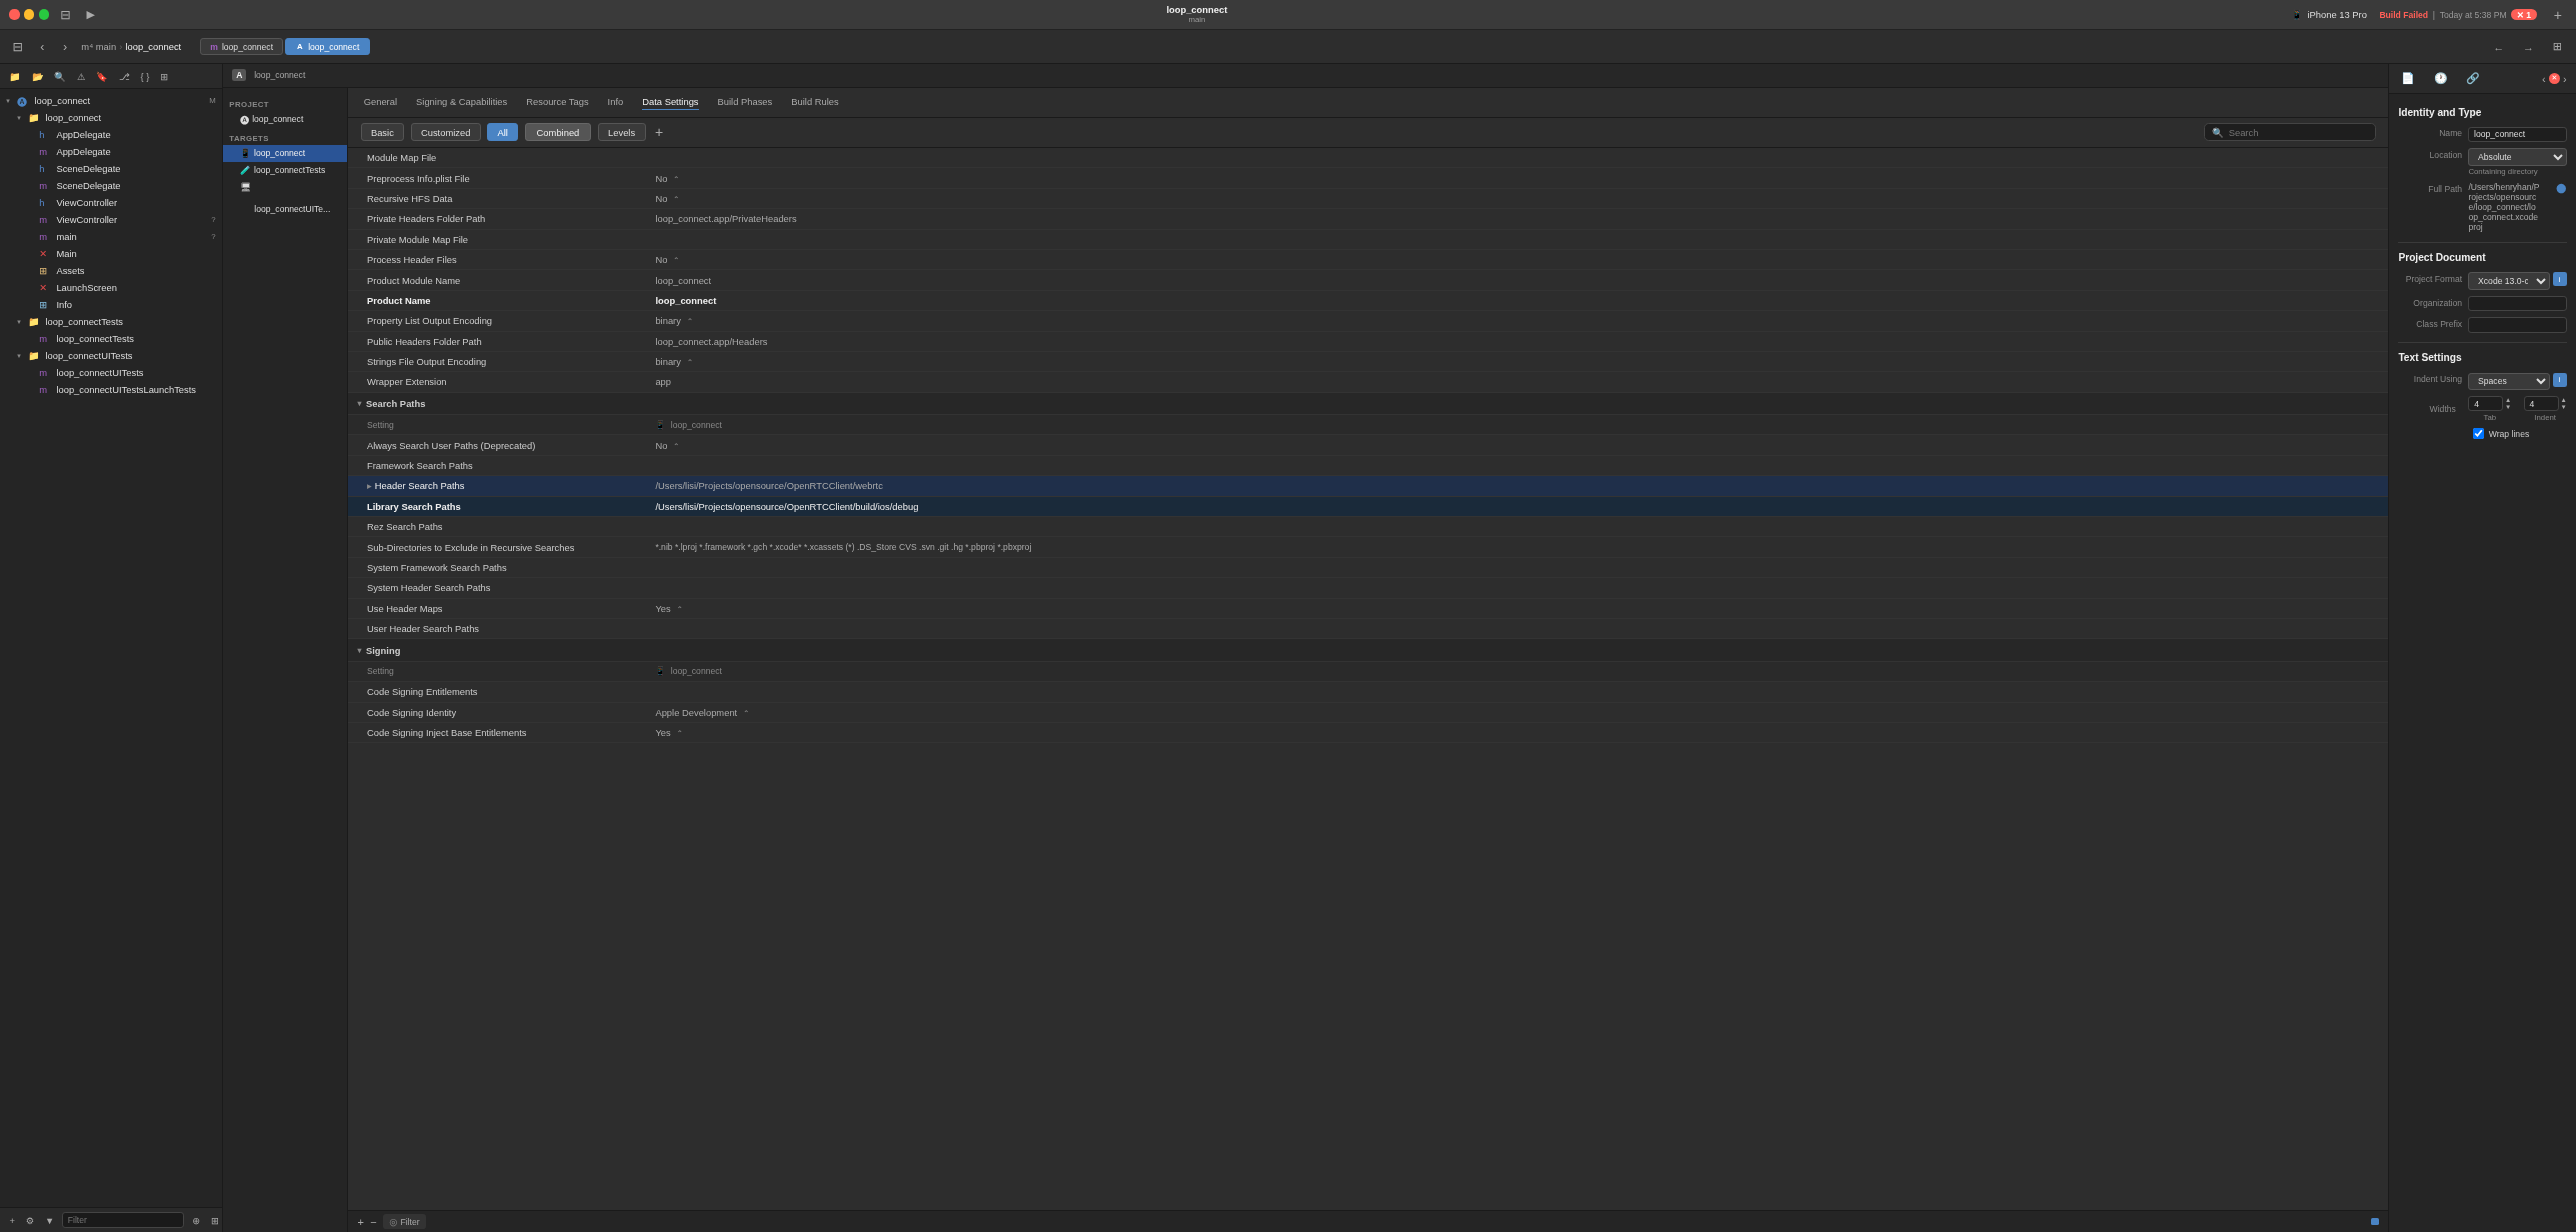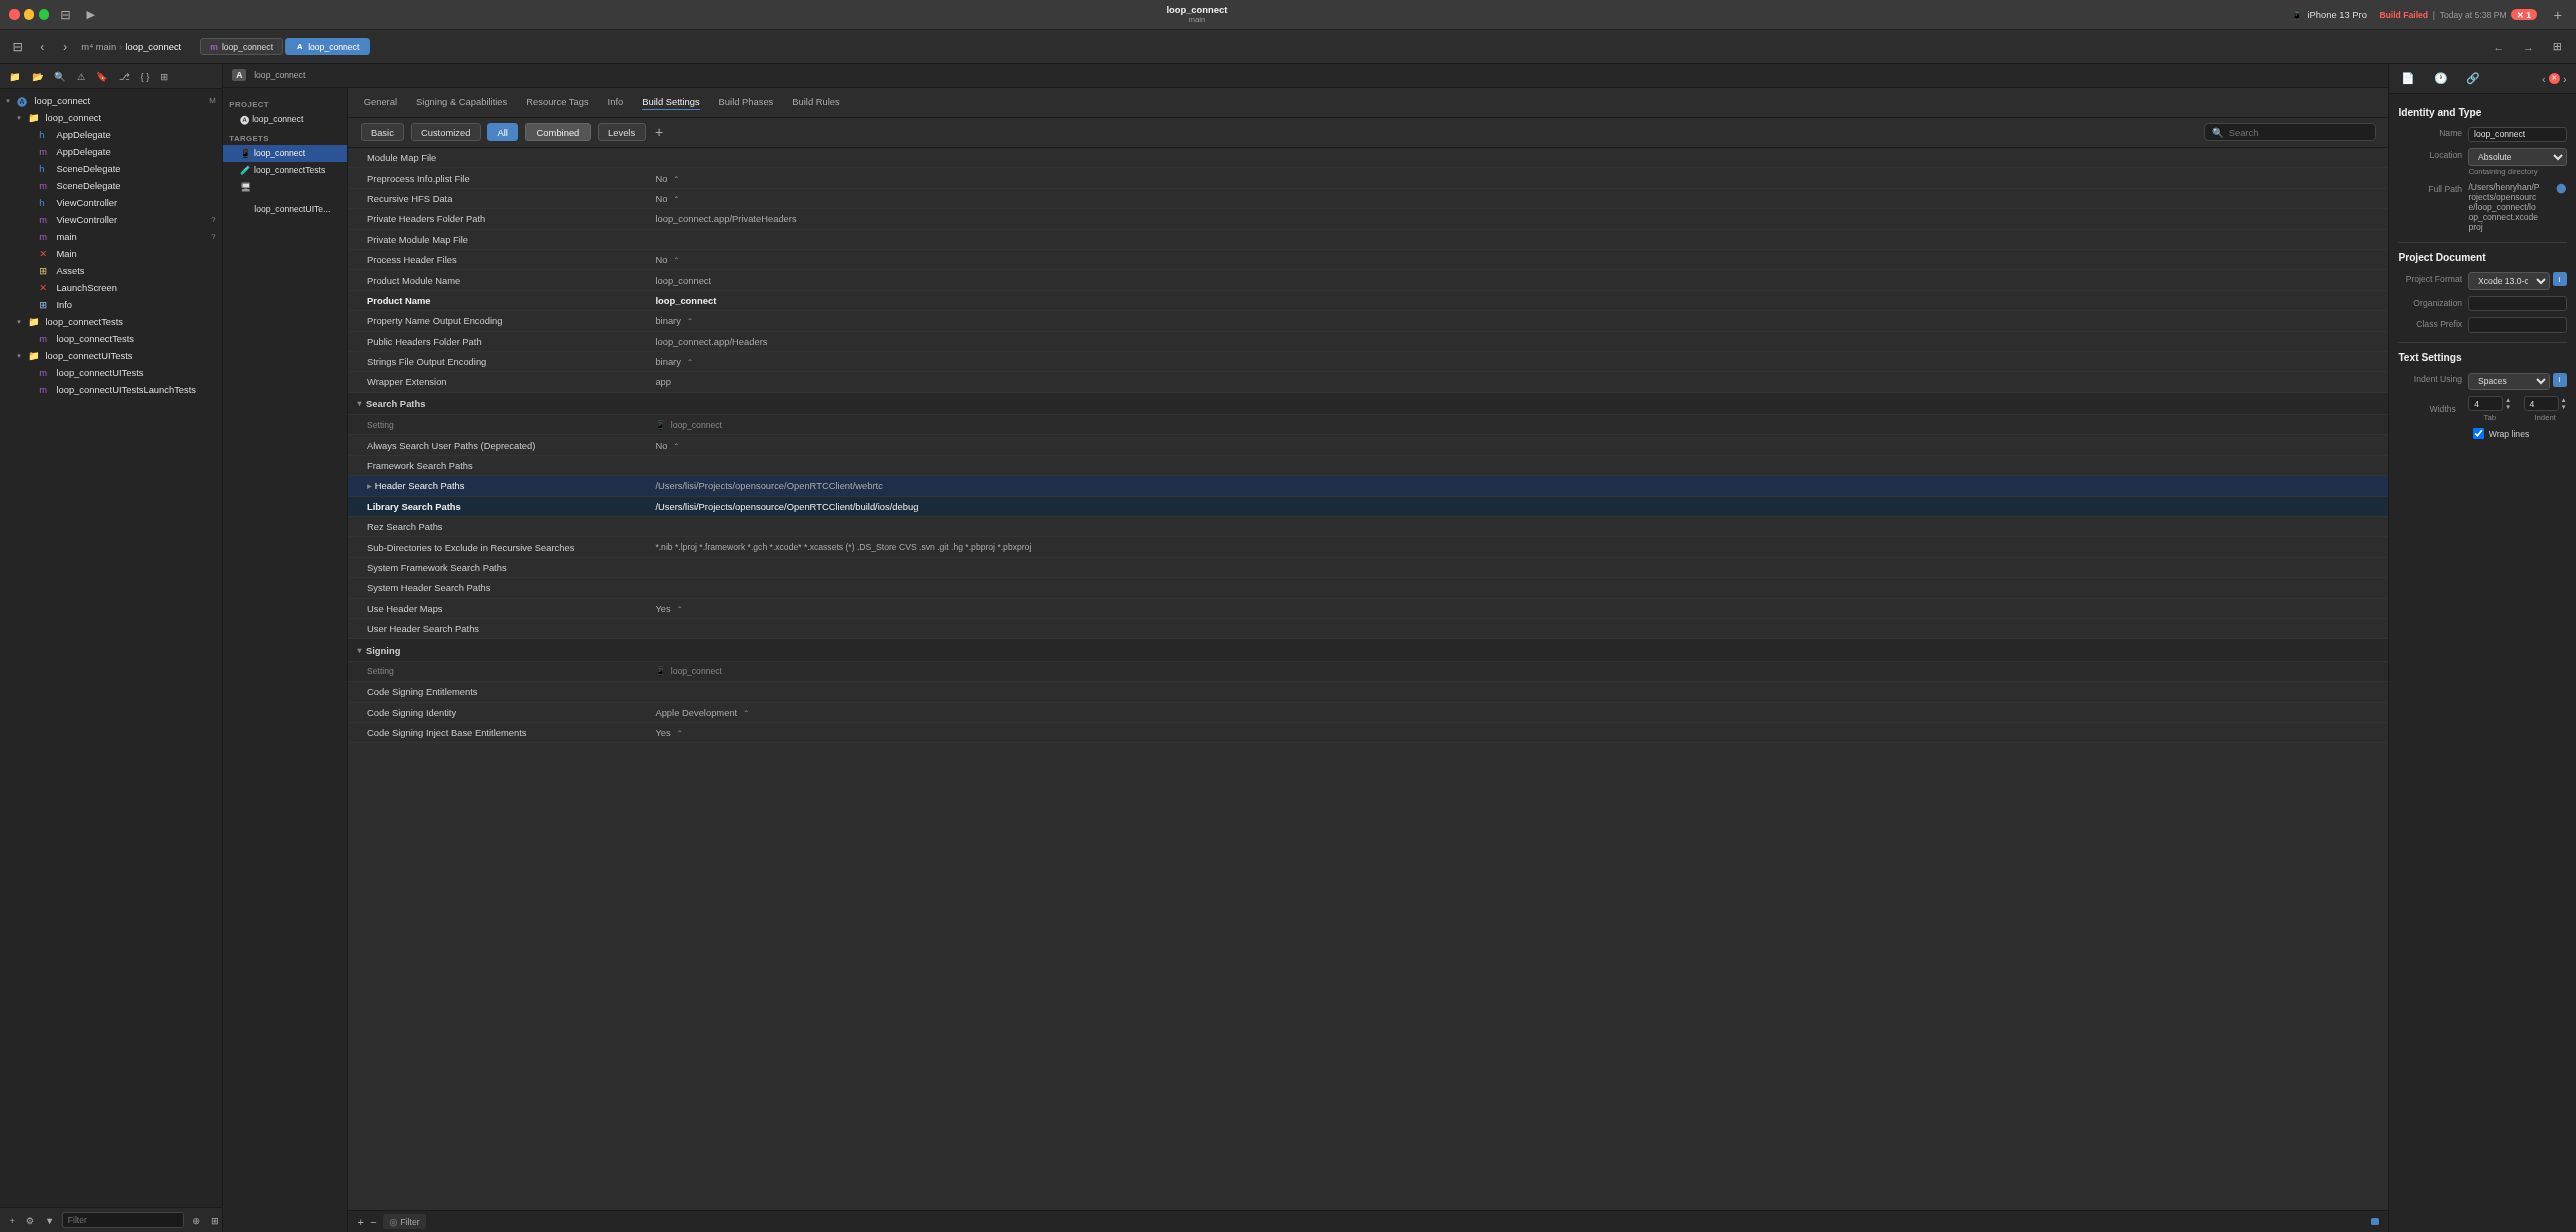--- a/index.html
+++ b/index.html
@@ -784,21 +784,21 @@
         </div>
       </div>
 
       <div style="flex:1; display:flex; flex-direction:column; overflow:hidden;">
 
         <div id="segment-tabs">
           <span class="seg-tab">General</span>
           <span class="seg-tab">Signing &amp; Capabilities</span>
           <span class="seg-tab">Resource Tags</span>
           <span class="seg-tab">Info</span>
-          <span class="seg-tab active">Build Settings</span>
+          <span class="seg-tab active">Data Settings</span>
           <span class="seg-tab">Build Phases</span>
           <span class="seg-tab">Build Rules</span>
         </div>
 
         <div id="filter-bar">
           <button class="filter-btn">Basic</button>
           <button class="filter-btn">Customized</button>
           <button class="filter-btn active">All</button>
           <button class="filter-combined-btn">Combined</button>
           <button class="filter-btn">Levels</button>
@@ -839,21 +839,21 @@
               </tr>
               <tr>
                 <td class="indent-1">Product Module Name</td>
                 <td class="value-col">loop_connect</td>
               </tr>
               <tr>
                 <td class="indent-1 key-bold">Product Name</td>
                 <td class="value-col val-bold">loop_connect</td>
               </tr>
               <tr>
-                <td class="indent-1">Property Name Output Encoding</td>
+                <td class="indent-1">Property List Output Encoding</td>
                 <td class="value-col">binary <span class="stepper">⌃</span></td>
               </tr>
               <tr>
                 <td class="indent-1">Public Headers Folder Path</td>
                 <td class="value-col">loop_connect.app/Headers</td>
               </tr>
               <tr>
                 <td class="indent-1">Strings File Output Encoding</td>
                 <td class="value-col">binary <span class="stepper">⌃</span></td>
               </tr>

